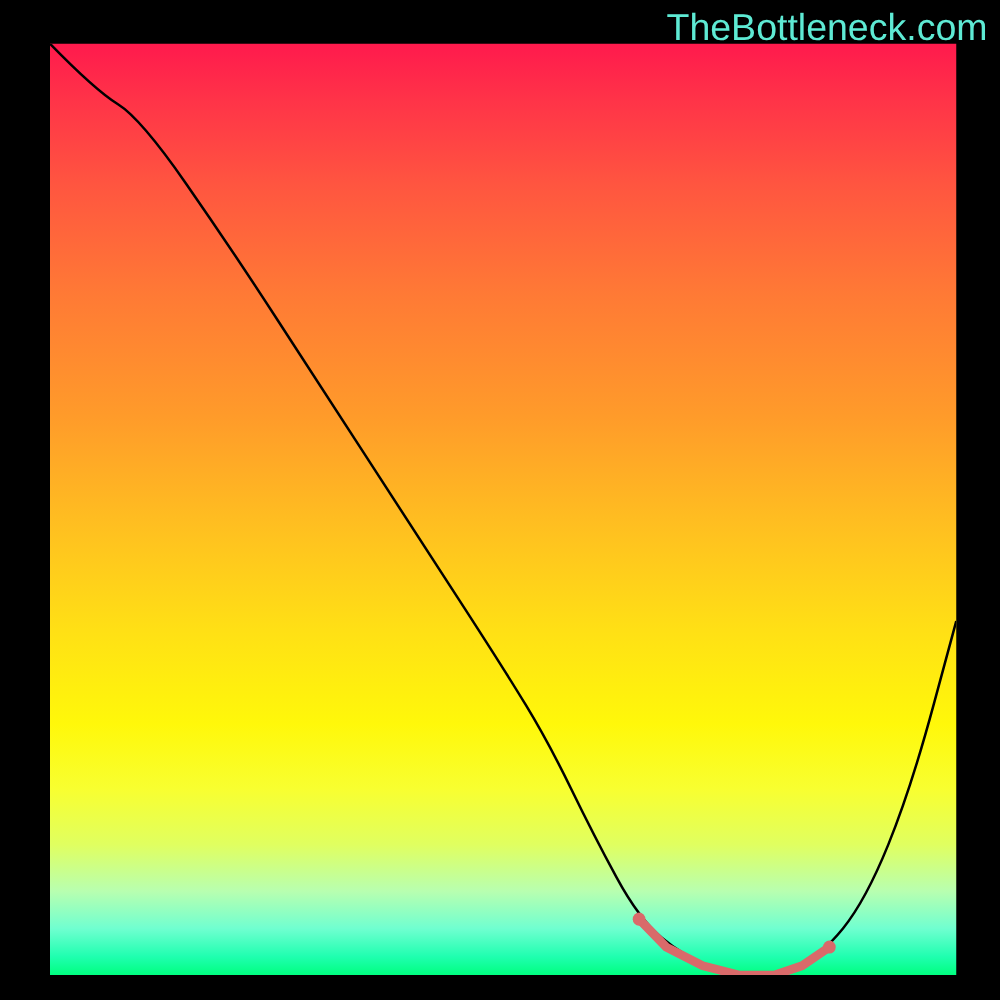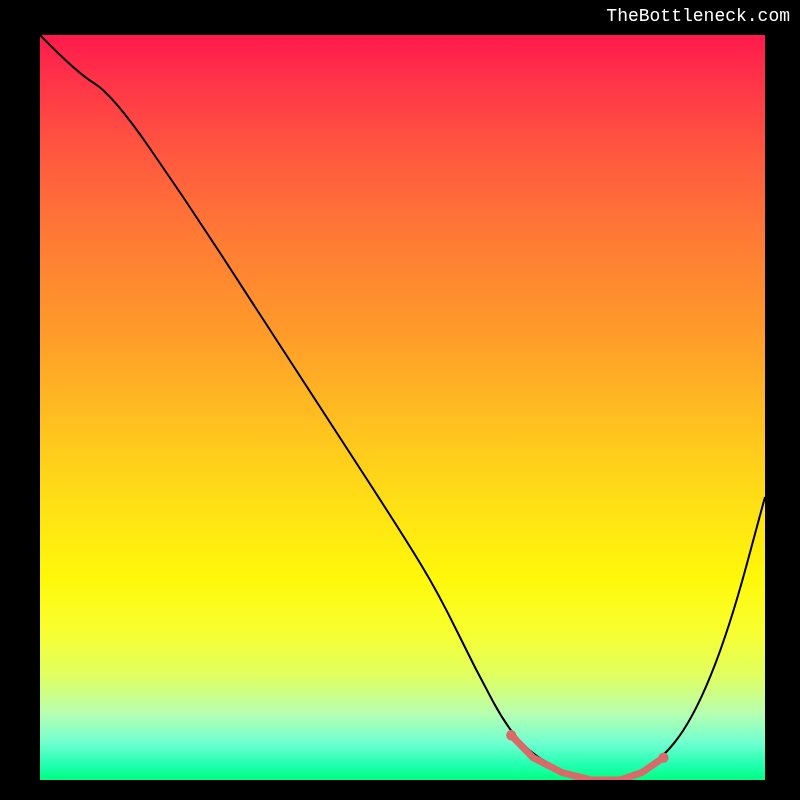--- a/index.html
+++ b/index.html
@@ -8,25 +8,24 @@
     height: 800px;
     background: #000;
     position: relative;
     font-family: Arial, sans-serif;
     overflow: hidden;
   }
   .watermark {
     position: absolute;
     top: 6px;
     right: 10px;
-    color: #ffffff;
-    font-size: 18px;
+    color: #5eead4;
+    font-size: 30px;
     font-weight: 500;
     z-index: 10;
-    font-family: Liberation Mono, monospace;
   }
   .plot-area {
     position: absolute;
     left: 40px;
     top: 35px;
     width: 725px;
     height: 745px;
     background: linear-gradient(to bottom,
       #ff1a4d 0%,
       #ff3348 6%,

